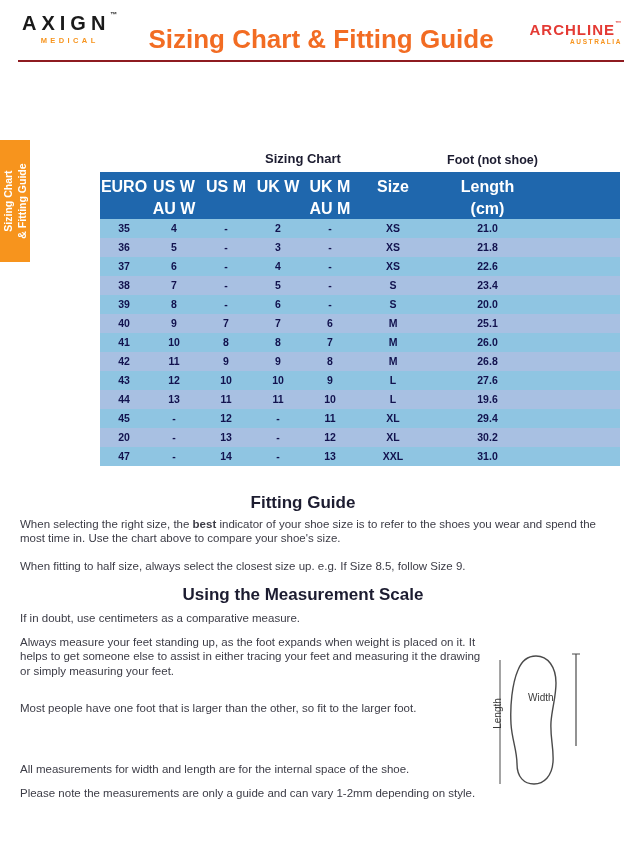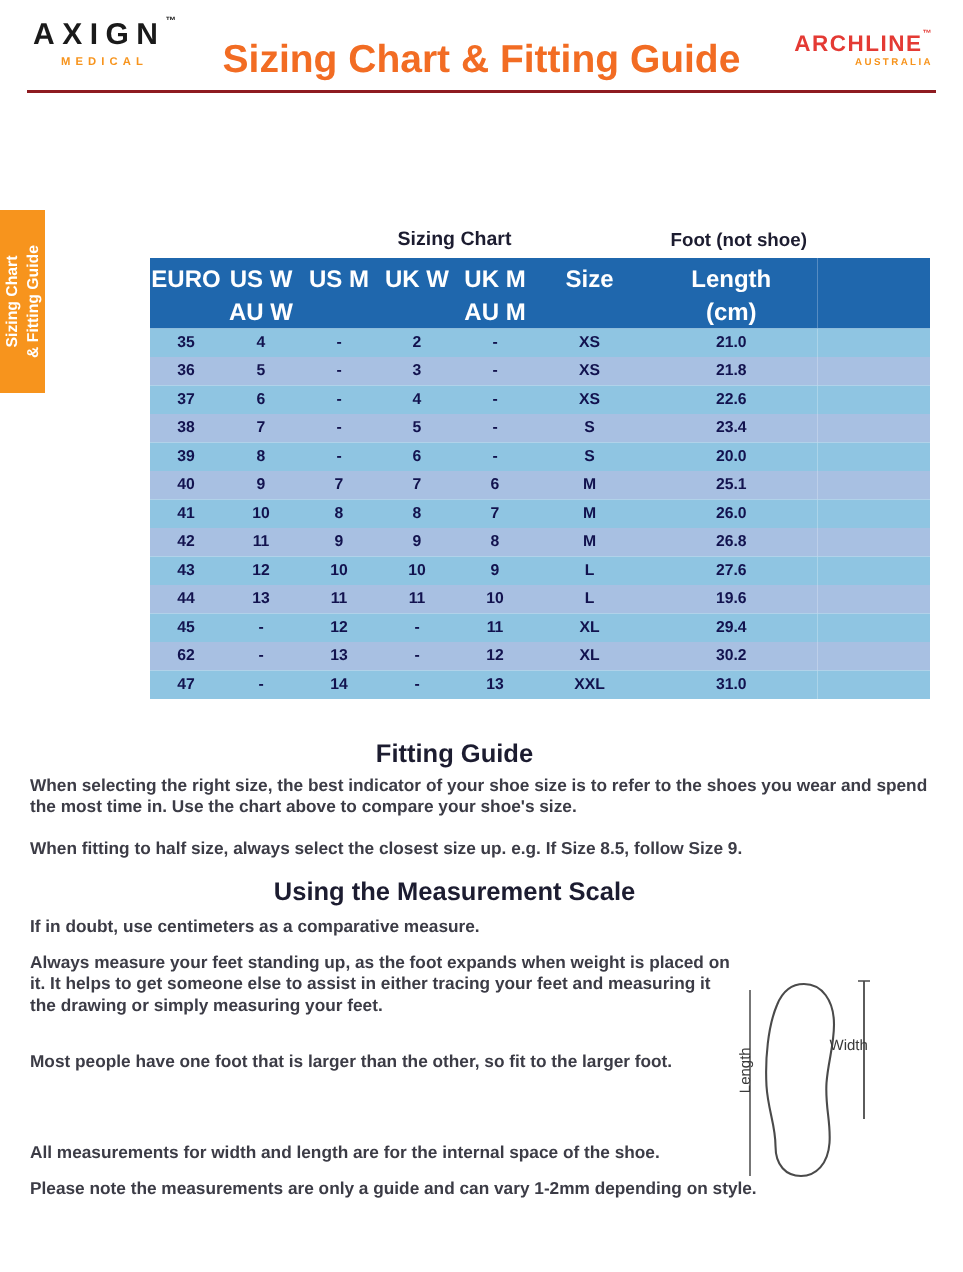--- a/index.html
+++ b/index.html
@@ -33,25 +33,25 @@
   .size-table th{background:var(--header-blue,#1F67AD);color:#fff;font-size:16px;font-weight:700;
     height:36px;vertical-align:top;padding:4px 0 0 0;line-height:1.35;}
   .size-table th span{display:block;}
   .size-table td{text-align:center;font-size:10.5px;font-weight:700;color:var(--table-text,#12124E);
     height:19px;padding:0;line-height:19px;}
   tr.row-a td{background:var(--row-blue-a,#8FC5E2);}
   tr.row-b td{background:var(--row-blue-b,#A8C0E2);}
   
   .sec-heading{position:absolute;left:3px;width:600px;margin:0;text-align:center;
     font-size:17px;font-weight:700;color:var(--heading-text,#1C1C30);}
-  .para{position:absolute;left:20px;width:601px;margin:0;font-size:11.5px;line-height:1.24;color:var(--body-text,#3C3C46);font-weight:bold;}
+  .para{position:absolute;left:20px;width:601px;margin:0;font-size:11.5px;line-height:1.24;color:var(--body-text,#3C3C46);}
   .narrow{width:468px;}
   
   .foot-diagram{position:absolute;left:488px;top:650px;width:100px;height:140px;}
-  .width-label{position:absolute;left:40px;top:42px;font-size:10px;color:#3a3a3a;margin-left:25px;}
+  .width-label{position:absolute;left:40px;top:42px;font-size:10px;color:#3a3a3a;}
   .length-label{position:absolute;left:-6px;top:58px;font-size:10px;color:#3a3a3a;
     transform:rotate(-90deg);transform-origin:center;}
 </style>
 </head>
 <body>
 
 <div class="page">
 
   <div class="hdr">
     <div class="axign">
@@ -225,21 +225,21 @@
           <td>45</td>
           <td>-</td>
           <td>12</td>
           <td>-</td>
           <td>11</td>
           <td>XL</td>
           <td>29.4</td>
           <td></td>
         </tr>
         <tr class="row-b">
-          <td>62</td>
+          <td>20</td>
           <td>-</td>
           <td>13</td>
           <td>-</td>
           <td>12</td>
           <td>XL</td>
           <td>30.2</td>
           <td></td>
         </tr>
         <tr class="row-a">
           <td>47</td>

